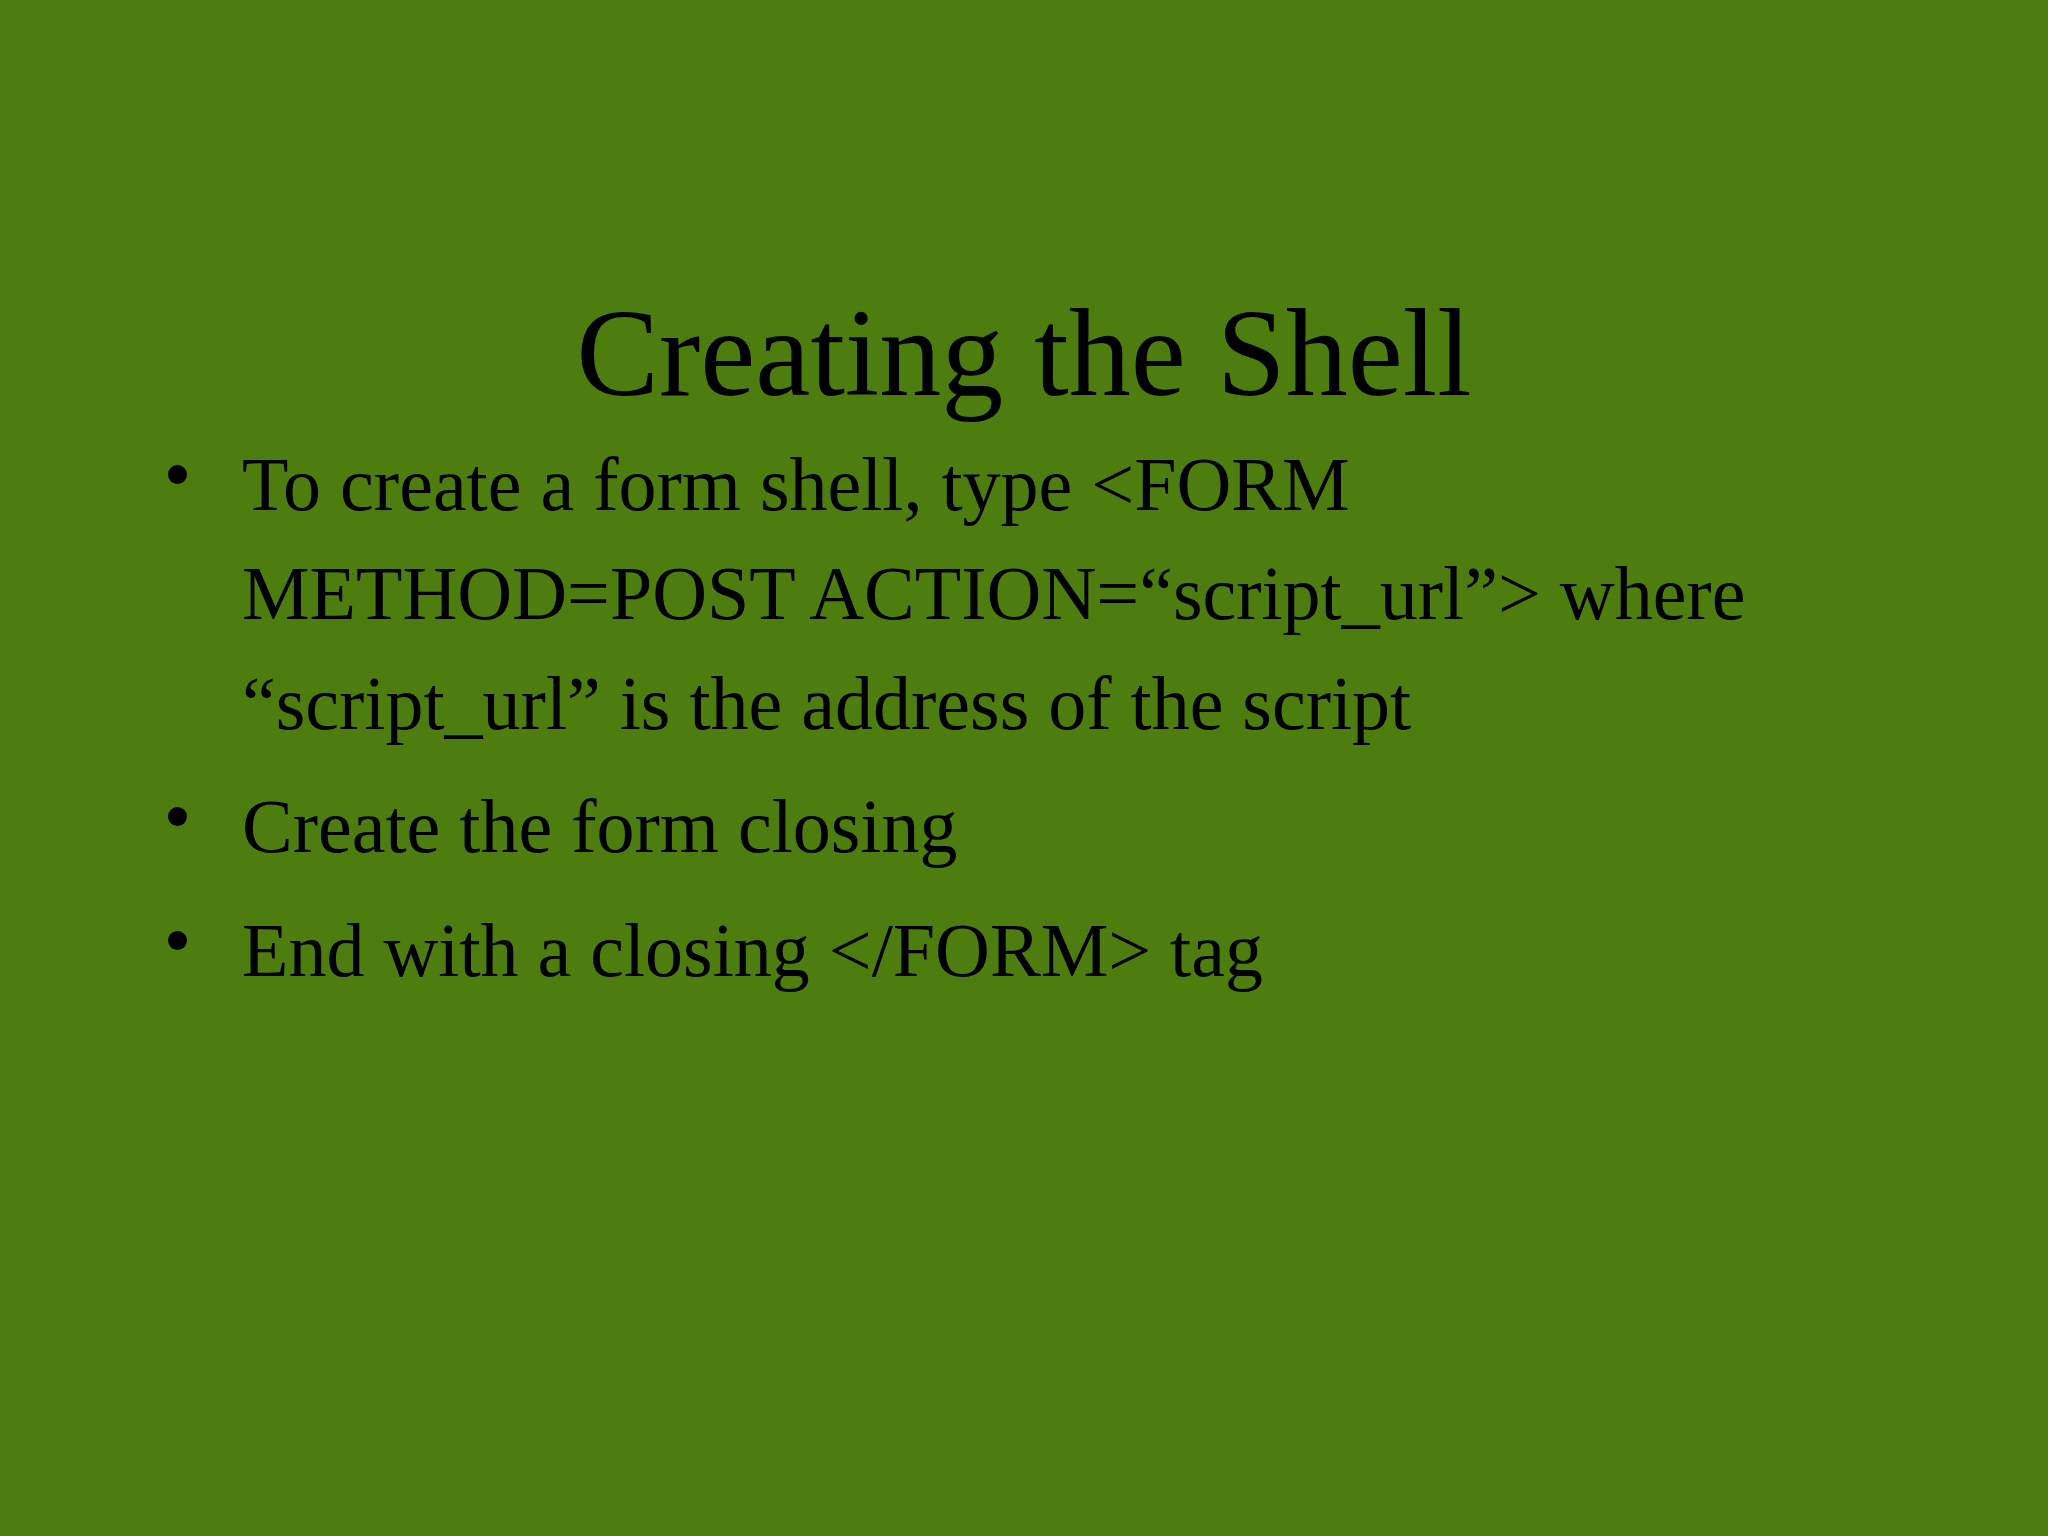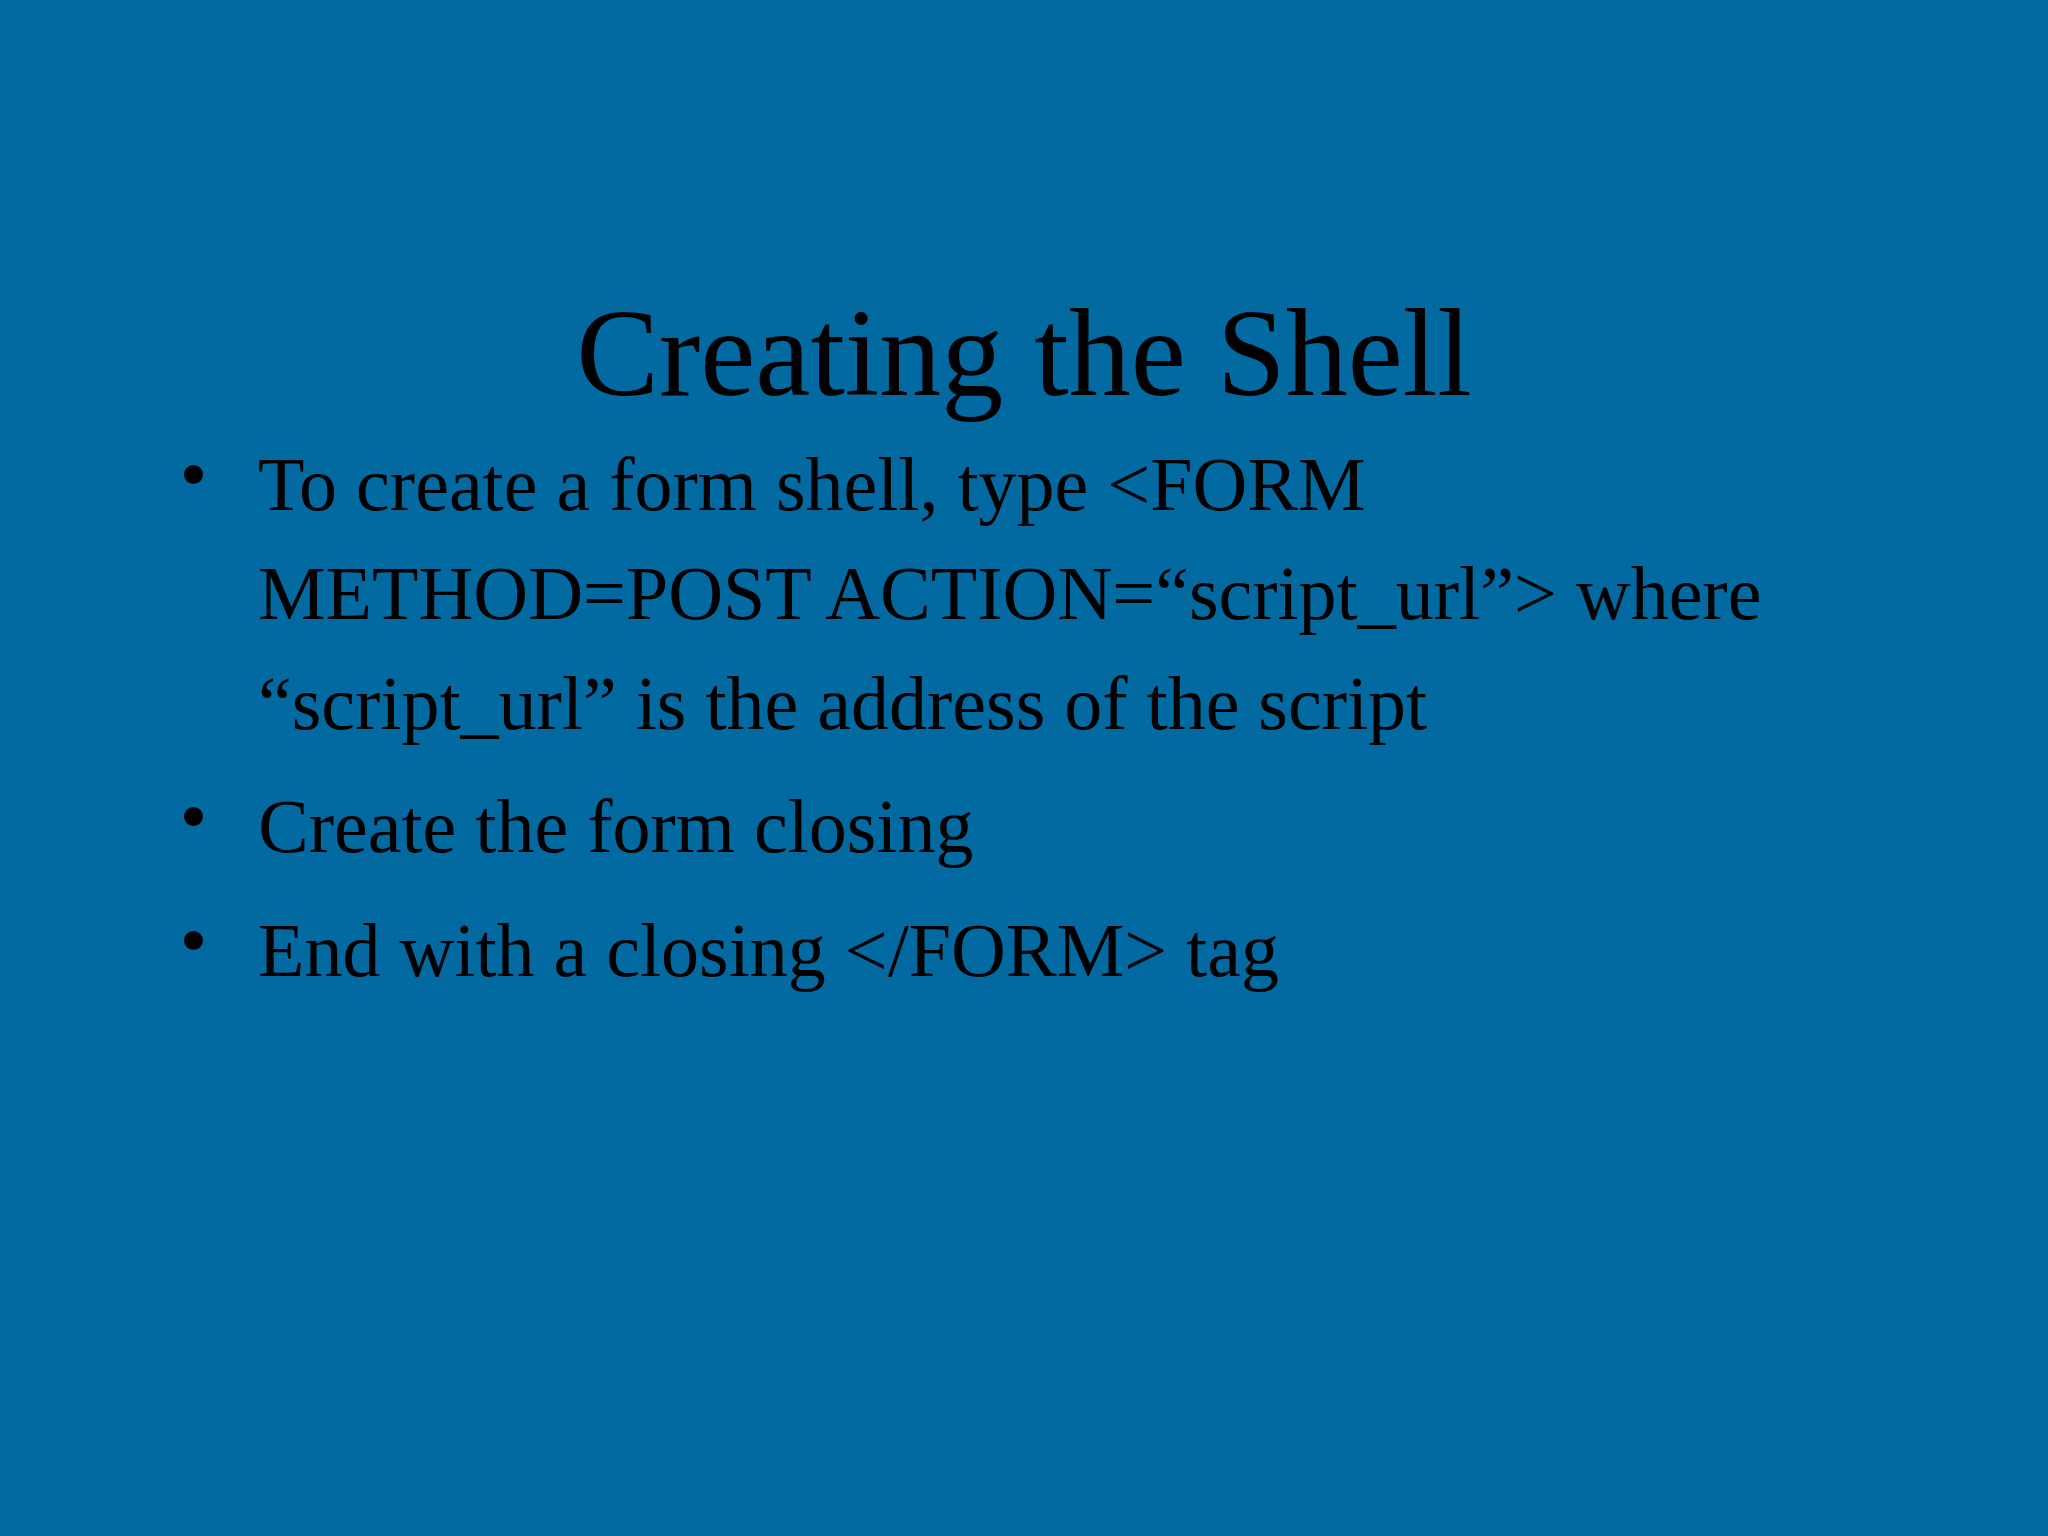--- a/index.html
+++ b/index.html
@@ -14,21 +14,21 @@
     overflow: hidden;
     font-family: "Liberation Serif", "DejaVu Serif", serif;
     color: #000000;
     -webkit-font-smoothing: antialiased;
   }
 
   .slide {
     position: relative;
     width: 2048px;
     height: 1536px;
-    background: #0369a1;
+    background: #4d7c0f;
     box-sizing: border-box;
   }
 
   
   .slide-title {
     position: absolute;
     left: 160px;
     top: 206px;
     width: 1728px;
     text-align: center;
@@ -36,21 +36,21 @@
     line-height: 1.05;
     font-weight: normal;
     letter-spacing: 0px;
     color: #000000;
     white-space: nowrap;
   }
 
   
   .body-list {
     position: absolute;
-    left: 170px;
+    left: 154px;
     top: 430px;
     width: 1700px;
     margin: 0;
     padding: 0;
     list-style: none;
   }
 
   .bullet-item {
     position: relative;
     padding-left: 88px;

